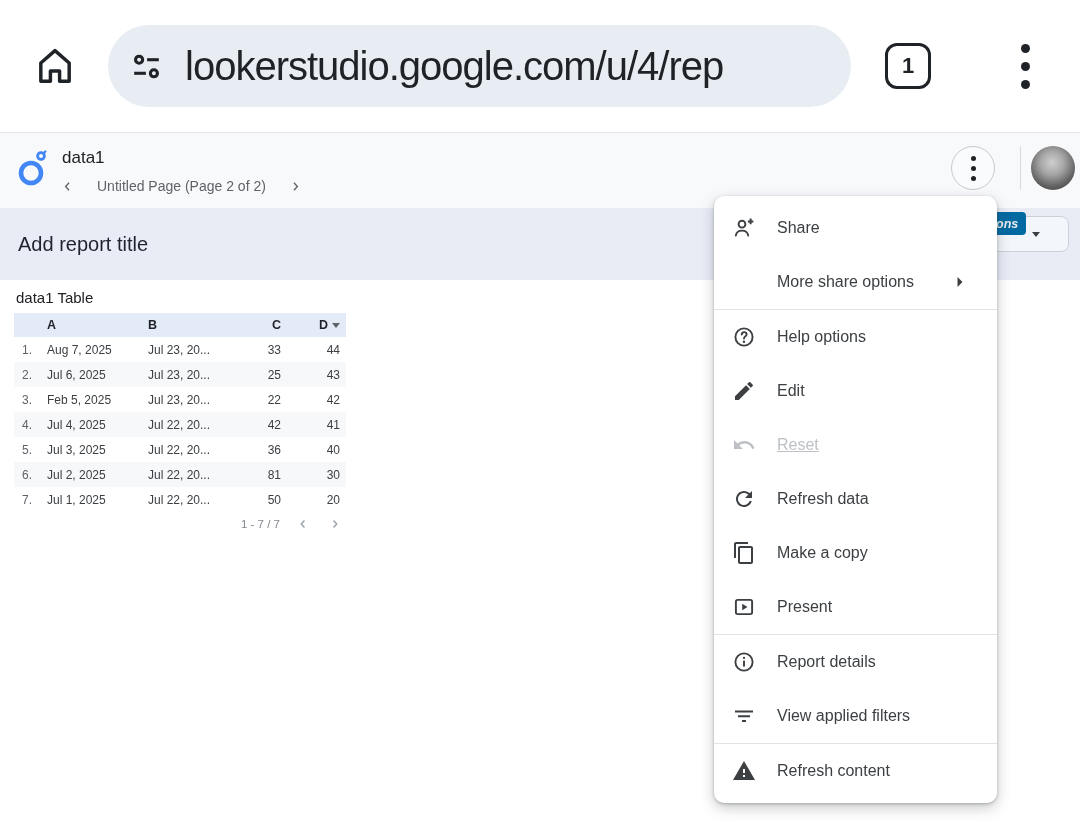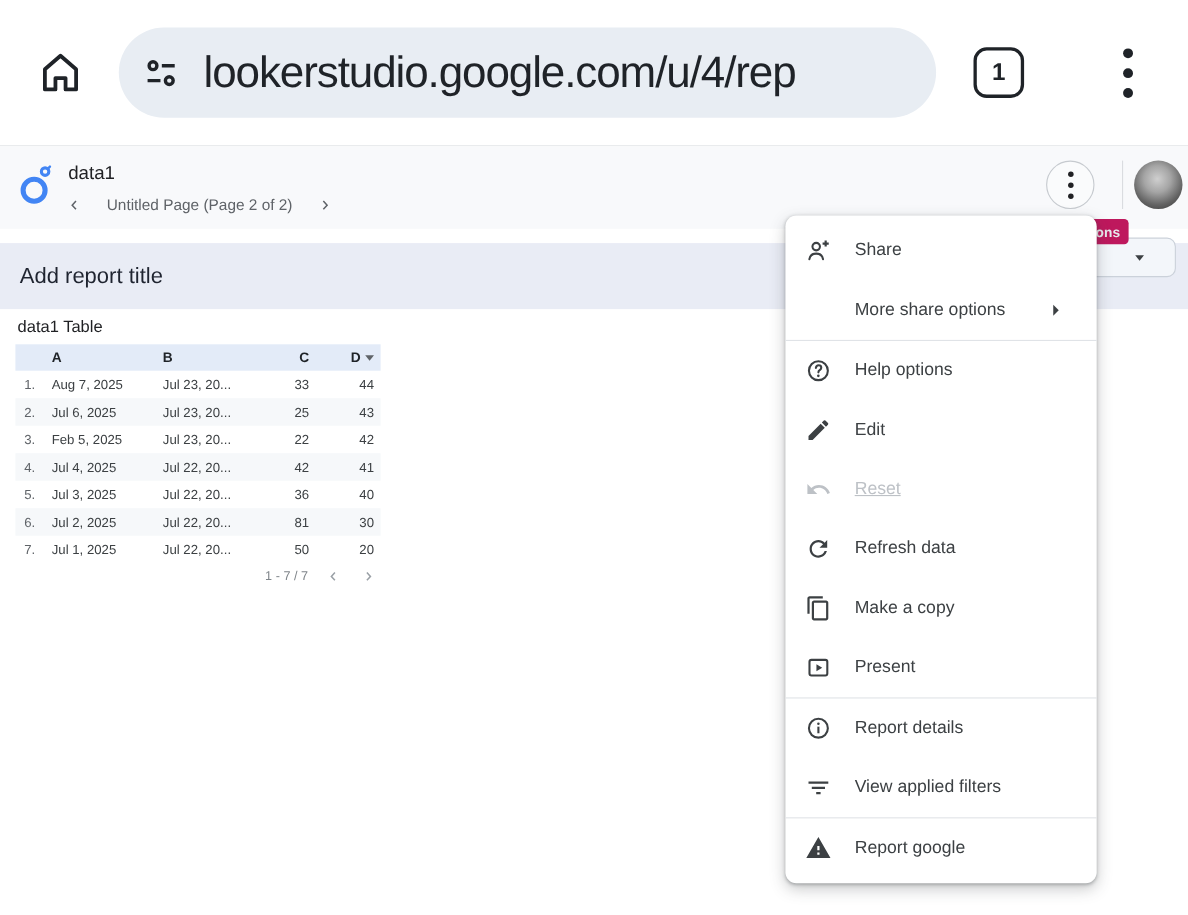--- a/index.html
+++ b/index.html
@@ -51,37 +51,37 @@
   .more-circle .dots{display:flex;flex-direction:column;gap:5px;}
   .more-circle .dots i{width:5px;height:5px;border-radius:50%;background:#202124;}
   .hdr-divider{position:absolute;left:1020px;top:146px;width:1px;height:44px;background:#DADCE0;}
   .avatar{
     position:absolute;left:1031px;top:146px;width:44px;height:44px;border-radius:50%;
     background:radial-gradient(circle at 48% 38%,#cfcfcf 0%,#a5a5a5 34%,#636363 66%,#2f2f2f 100%);
     cursor:pointer;
   }
   
   .title-bar{
-    position:absolute;top:208px;left:0;width:1080px;height:60px;background:#E9ECF5;
-    display:flex;align-items:center;cursor:text;margin-top:13px;
+    position:absolute;top:208px;left:0;width:1080px;height:72px;background:#E9ECF5;
+    display:flex;align-items:center;cursor:text;
   }
   .title-bar span{margin-left:18px;font-size:20px;color:#1F2430;}
   .page-select{
     position:absolute;left:955px;top:216px;width:114px;height:36px;background:#F3F6FA;
     border:1px solid #CBD1DA;border-radius:8px;z-index:2;cursor:pointer;box-sizing:border-box;
   }
   .page-select .caret{
     position:absolute;right:28px;top:15px;width:0;height:0;
     border-left:4px solid transparent;border-right:4px solid transparent;
     border-top:5px solid #3C4043;
   }
   .tooltip{
-    position:absolute;left:988px;top:199px;height:23px;padding:0 8px;background:#be185d;
+    position:absolute;left:988px;top:212px;height:23px;padding:0 8px;background:#0369a1;
     border-radius:4px;color:#E8EAED;font-size:12.5px;font-weight:700;
-    display:flex;align-items:center;z-index:3;
+    display:flex;align-items:center;z-index:3;font-style:italic;
   }
   
   .chart-title{position:absolute;left:16px;top:289px;font-size:15px;color:#202124;}
   .tbl{position:absolute;left:14px;top:313px;width:332px;font-size:12px;}
   .t-head,.t-row{
     display:grid;grid-template-columns:28px 103px 85px 55px 61px;align-items:center;
   }
   .t-head{height:24px;background:#E3EBF8;font-weight:700;font-size:12.5px;color:#1F2328;cursor:pointer;}
   .t-row{height:25px;color:#3C4043;}
   .t-row.alt{background:#F6F8FA;}
@@ -361,16 +361,16 @@
   </div>
 
   <div class="mdiv"></div>
 
   <div class="mi">
     <span class="mi-icon">
       <svg width="24" height="24" viewBox="0 0 24 24">
           <path d="M1 21h22L12 2 1 21zm12-3h-2v-2h2v2zm0-4h-2v-4h2v4z" fill="currentColor"></path>
         </svg>
     </span>
-    <span class="mi-label">Report google</span>
+    <span class="mi-label">Refresh content</span>
   </div>
 
 </div>
 
 </body></html>

